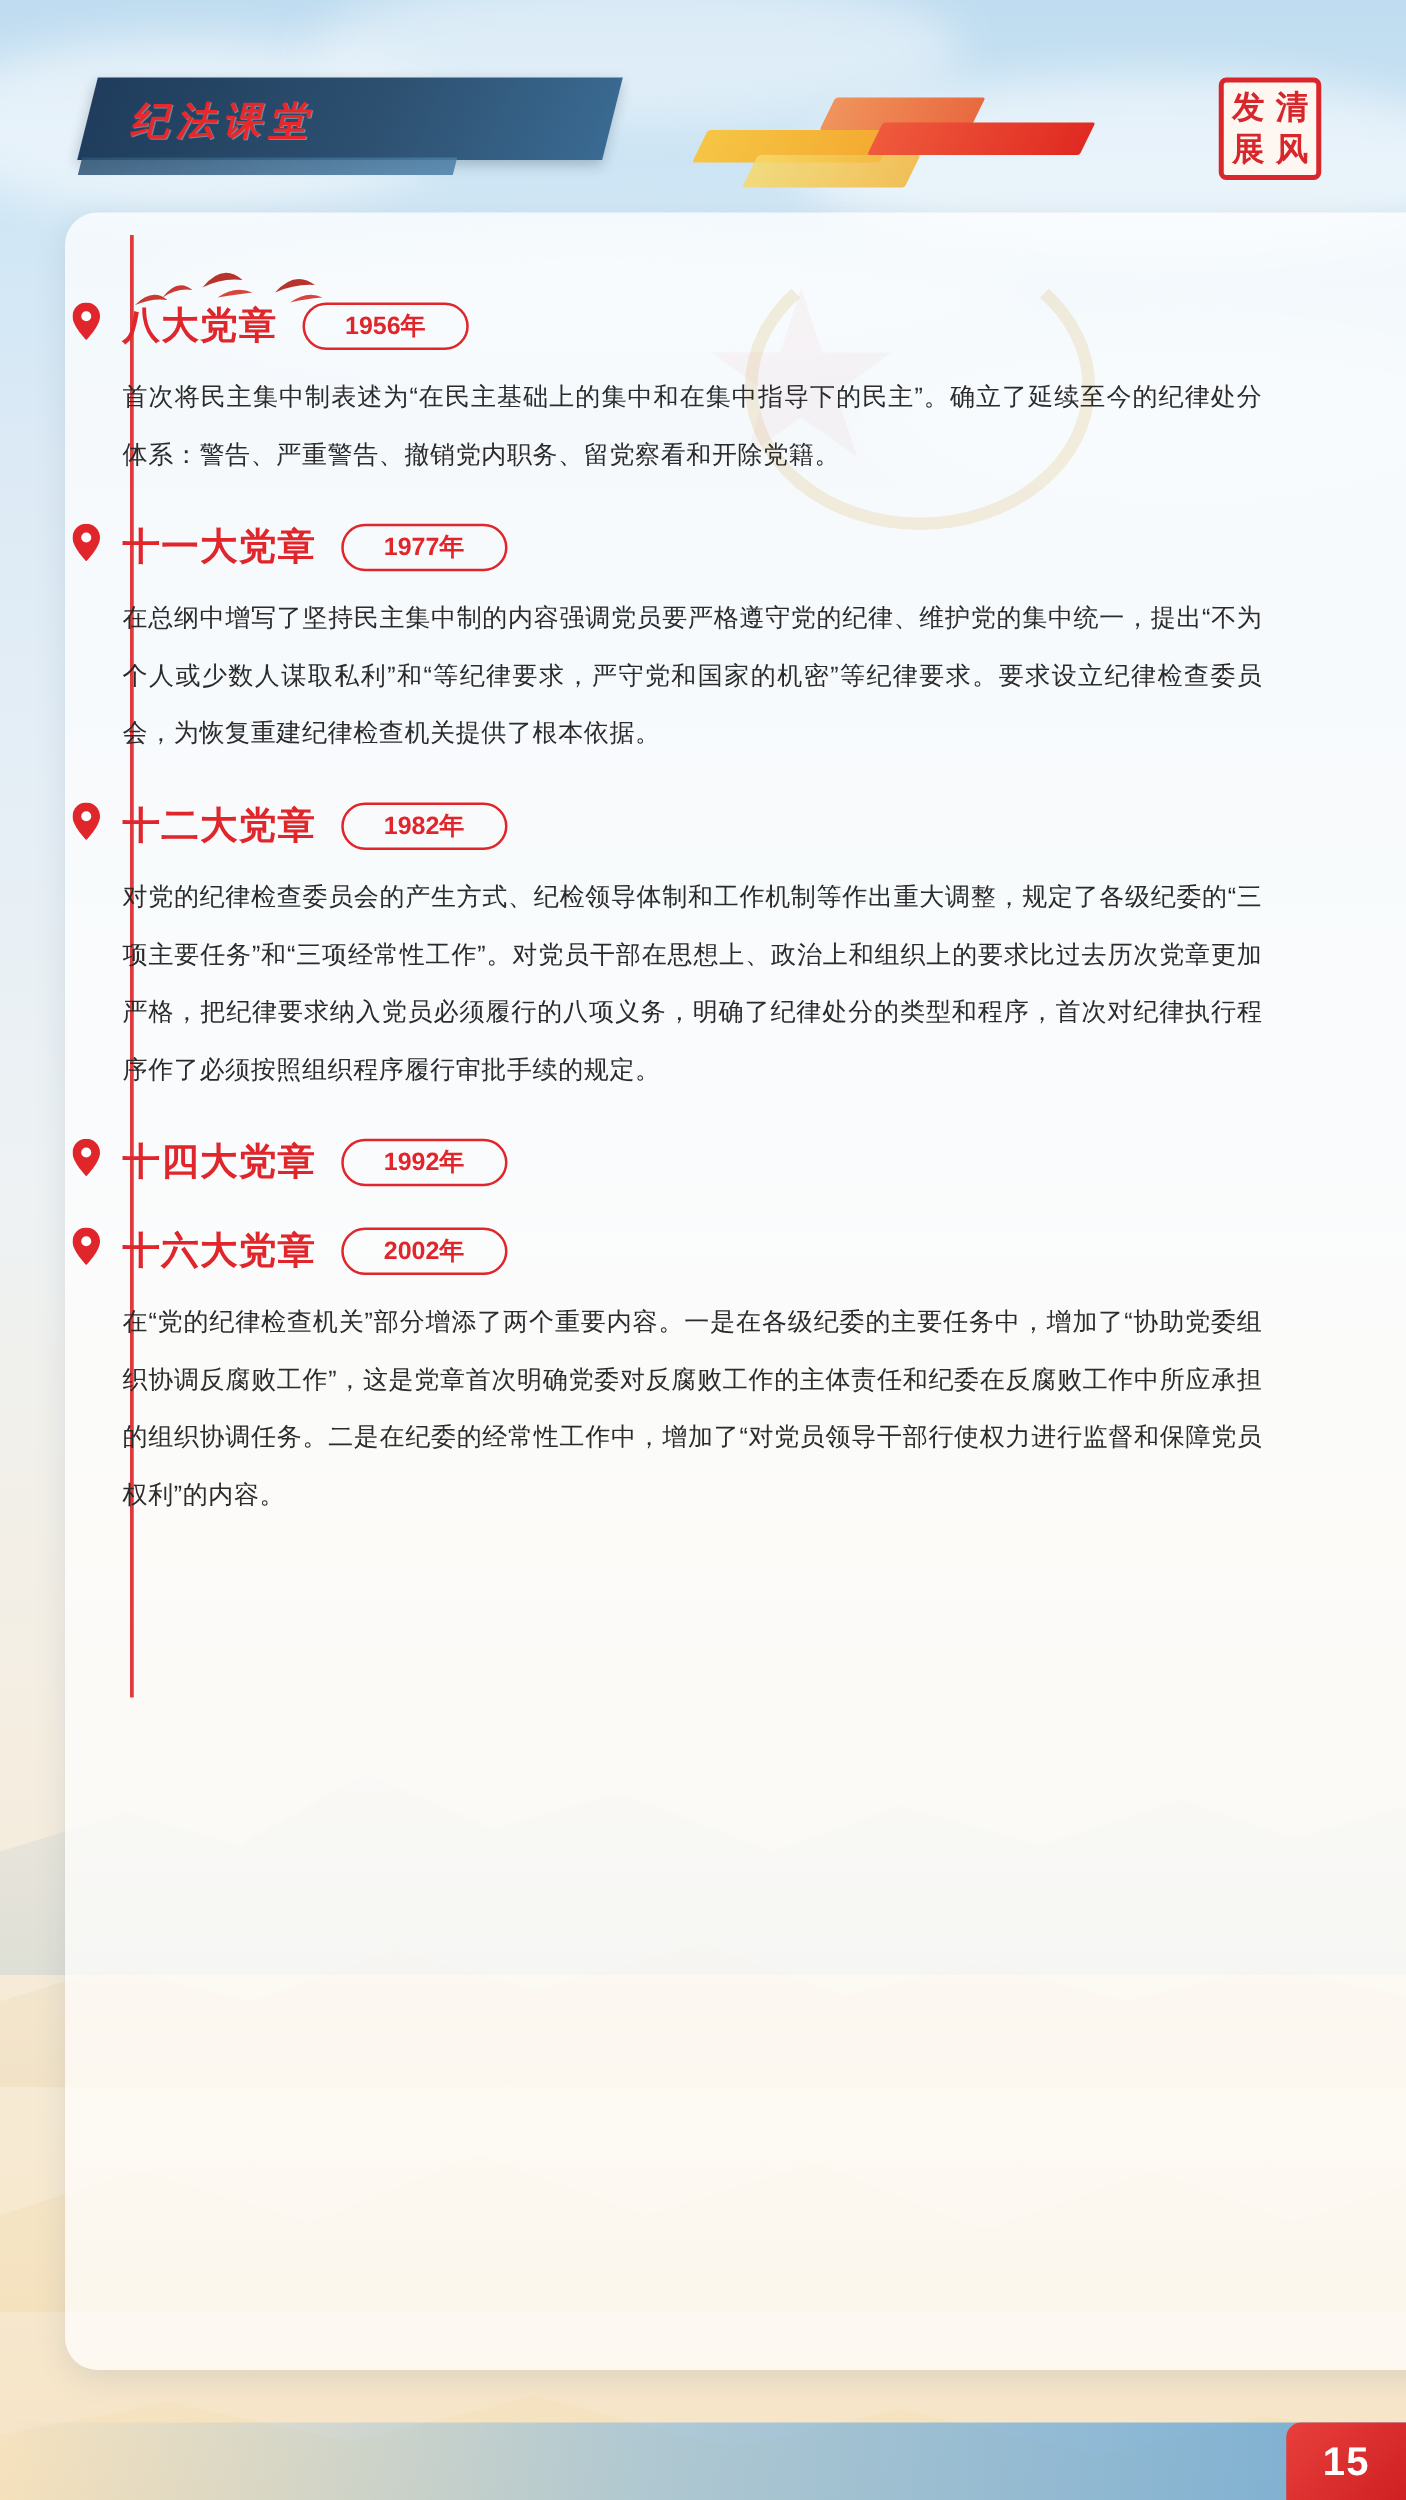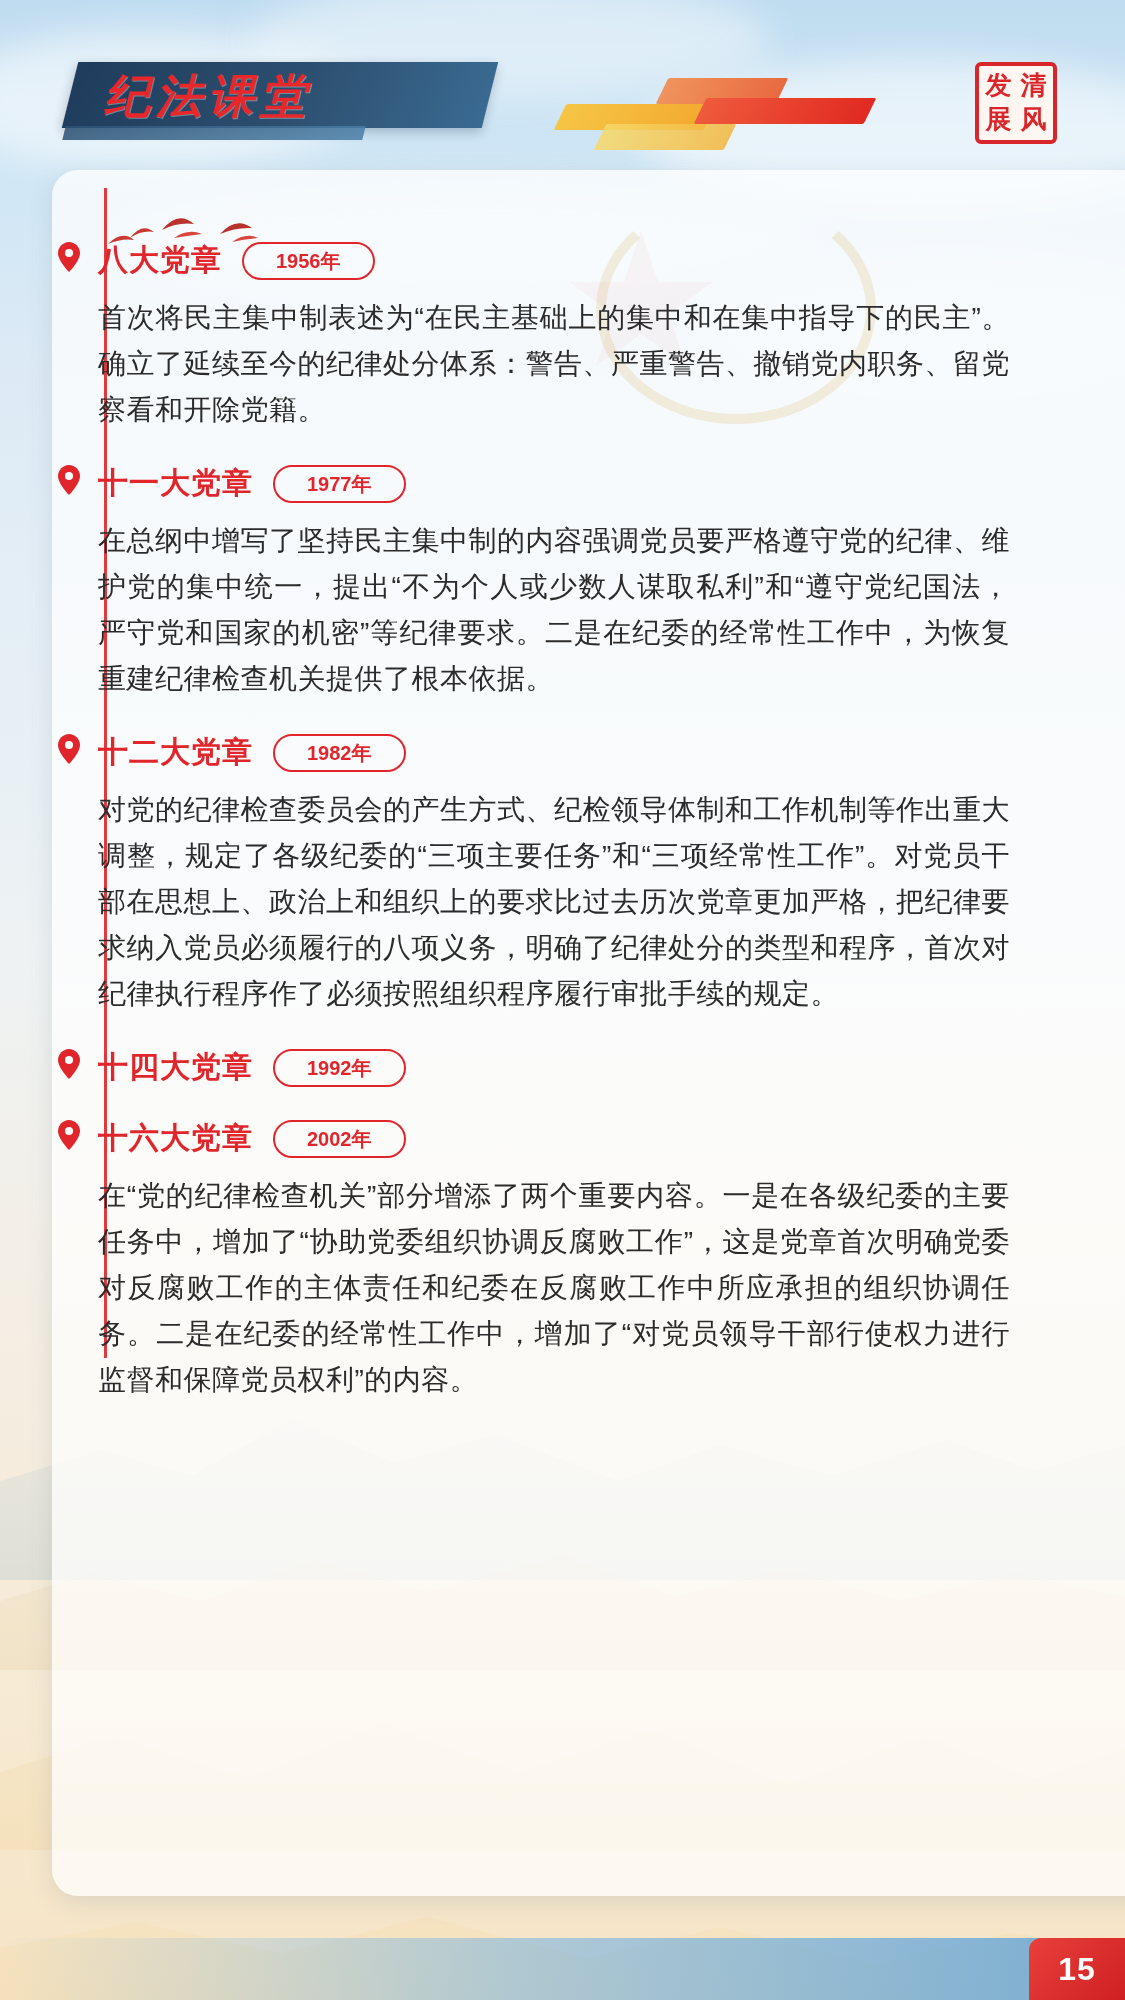--- a/index.html
+++ b/index.html
@@ -82,21 +82,21 @@
     width: 300px; height: 14px;
     background: linear-gradient(100deg, #2c5274 0%, #4a7ea6 100%);
     transform: skewX(-14deg);
     opacity: .85;
   }
   .banner-title {
     position: absolute;
     left: 104px; top: 18px;
     width: 400px;
     font-family: "Liberation Serif", "DejaVu Serif", serif;
-    font-size: 46px;
+    font-size: 31px;
     font-weight: bold;
     font-style: italic;
     letter-spacing: 6px;
     color: #e8272b;
     text-shadow: 1px 1px 0 rgba(255,255,255,.35);
     line-height: 62px;
   }
   .ribbon {
     position: absolute;
     height: 26px;
@@ -207,21 +207,21 @@
     color: #e0262b;
     font-size: 20px;
     font-weight: bold;
     border-radius: 26px;
     padding: 7px 32px;
     line-height: 1;
     white-space: nowrap;
   }
   .entry-body {
     color: #2b2b2b;
-    font-size: 28px;
+    font-size: 20px;
     line-height: 46px;
     text-align: justify;
     letter-spacing: .5px;
   }
 
   
   .page-num-wrap {
     position: absolute;
     right: 0; bottom: 0;
     width: 96px; height: 62px;
@@ -315,21 +315,21 @@
         <span class="pin">
           <svg width="22" height="30" viewBox="0 0 22 30">
             <path d="M11 0 C5 0 0 5 0 11 C0 19 11 30 11 30 C11 30 22 19 22 11 C22 5 17 0 11 0 Z" fill="#e0262b"></path>
             <circle cx="11" cy="11" r="4" fill="#ffffff"></circle>
           </svg>
         </span>
         <div class="entry-head">
           <div class="entry-title">十一大党章</div>
           <div class="year-pill">1977年</div>
         </div>
-        <div class="entry-body">在总纲中增写了坚持民主集中制的内容强调党员要严格遵守党的纪律、维护党的集中统一，提出“不为个人或少数人谋取私利”和“遵守党纪国法，严守党和国家的机密”等纪律要求。二是在纪委的经常性工作中，为恢复重建纪律检查机关提供了根本依据。</div>
+        <div class="entry-body">在总纲中增写了坚持民主集中制的内容强调党员要严格遵守党的纪律、维护党的集中统一，提出“不为个人或少数人谋取私利”和“等纪律要求，严守党和国家的机密”等纪律要求。要求设立纪律检查委员会，为恢复重建纪律检查机关提供了根本依据。</div>
       </div>
 
       <div class="entry">
         <span class="pin">
           <svg width="22" height="30" viewBox="0 0 22 30">
             <path d="M11 0 C5 0 0 5 0 11 C0 19 11 30 11 30 C11 30 22 19 22 11 C22 5 17 0 11 0 Z" fill="#e0262b"></path>
             <circle cx="11" cy="11" r="4" fill="#ffffff"></circle>
           </svg>
         </span>
         <div class="entry-head">

